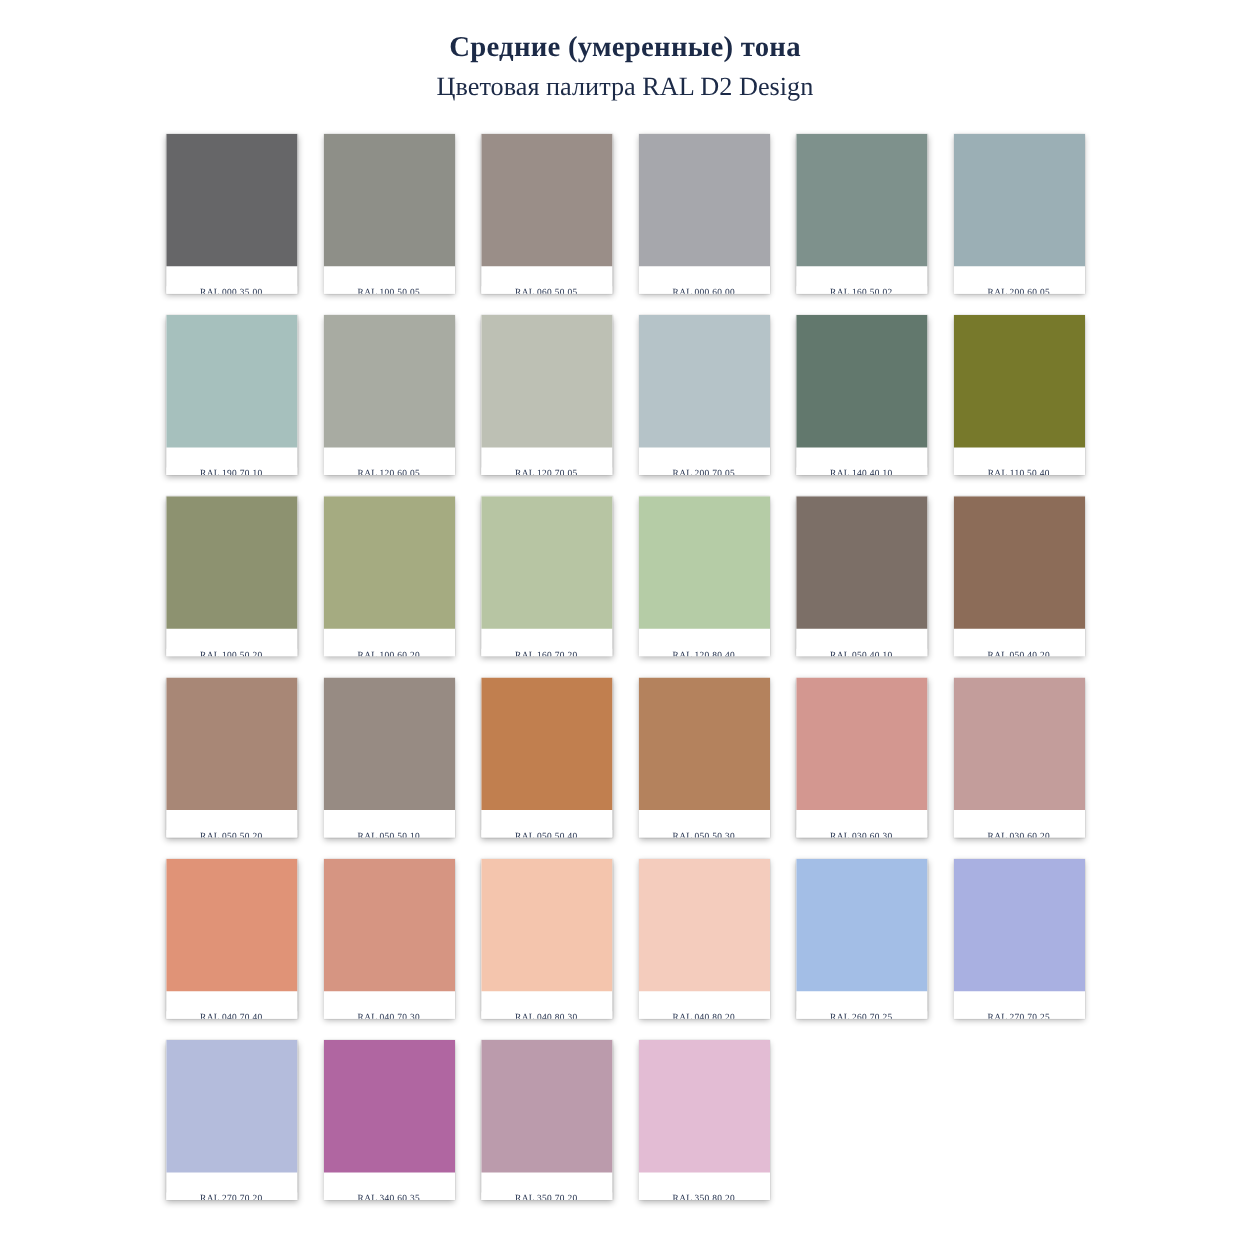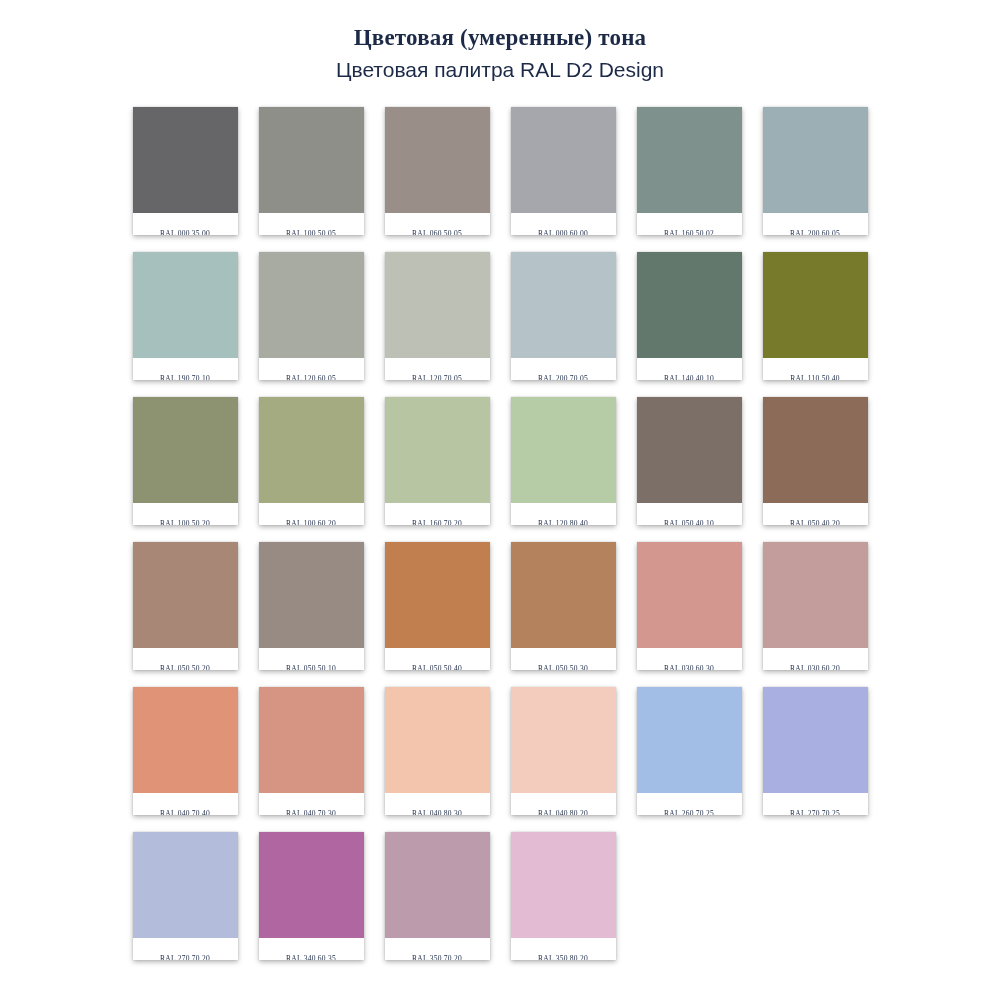--- a/index.html
+++ b/index.html
@@ -30,21 +30,21 @@
   .title-main {
     font-family: "Liberation Serif", "DejaVu Serif", serif;
     font-weight: bold;
     font-size: 23px;
     color: #1c2a47;
     letter-spacing: 0.2px;
     line-height: 1.25;
     margin: 0;
   }
   .title-sub {
-    font-family: Liberation Sans, sans-serif;
+    font-family: Liberation Serif, serif;
     font-weight: normal;
     font-size: 21px;
     color: #1c2a47;
     line-height: 1.3;
     margin: 3px 0 0 0;
   }
   .grid {
     margin-top: 24px;
     display: grid;
     grid-template-columns: repeat(6, 105px);
@@ -80,21 +80,21 @@
     white-space: nowrap;
     padding-bottom: 1px;
   }
 </style>
 </head>
 <body>
 
 <div class="page">
 
   <div class="header">
-    <div class="title-main">Цветовая (умеренные) тона</div>
+    <div class="title-main">Средние (умеренные) тона</div>
     <div class="title-sub">Цветовая палитра RAL D2 Design</div>
   </div>
 
   <div class="grid" id="swatch-grid">
       <div class="card">
         <div class="swatch" style="background-color: rgb(102, 102, 104);"></div>
         <div class="label">RAL 000 35 00</div>
       </div>
       <div class="card">
         <div class="swatch" style="background-color: rgb(142, 143, 136);"></div>

